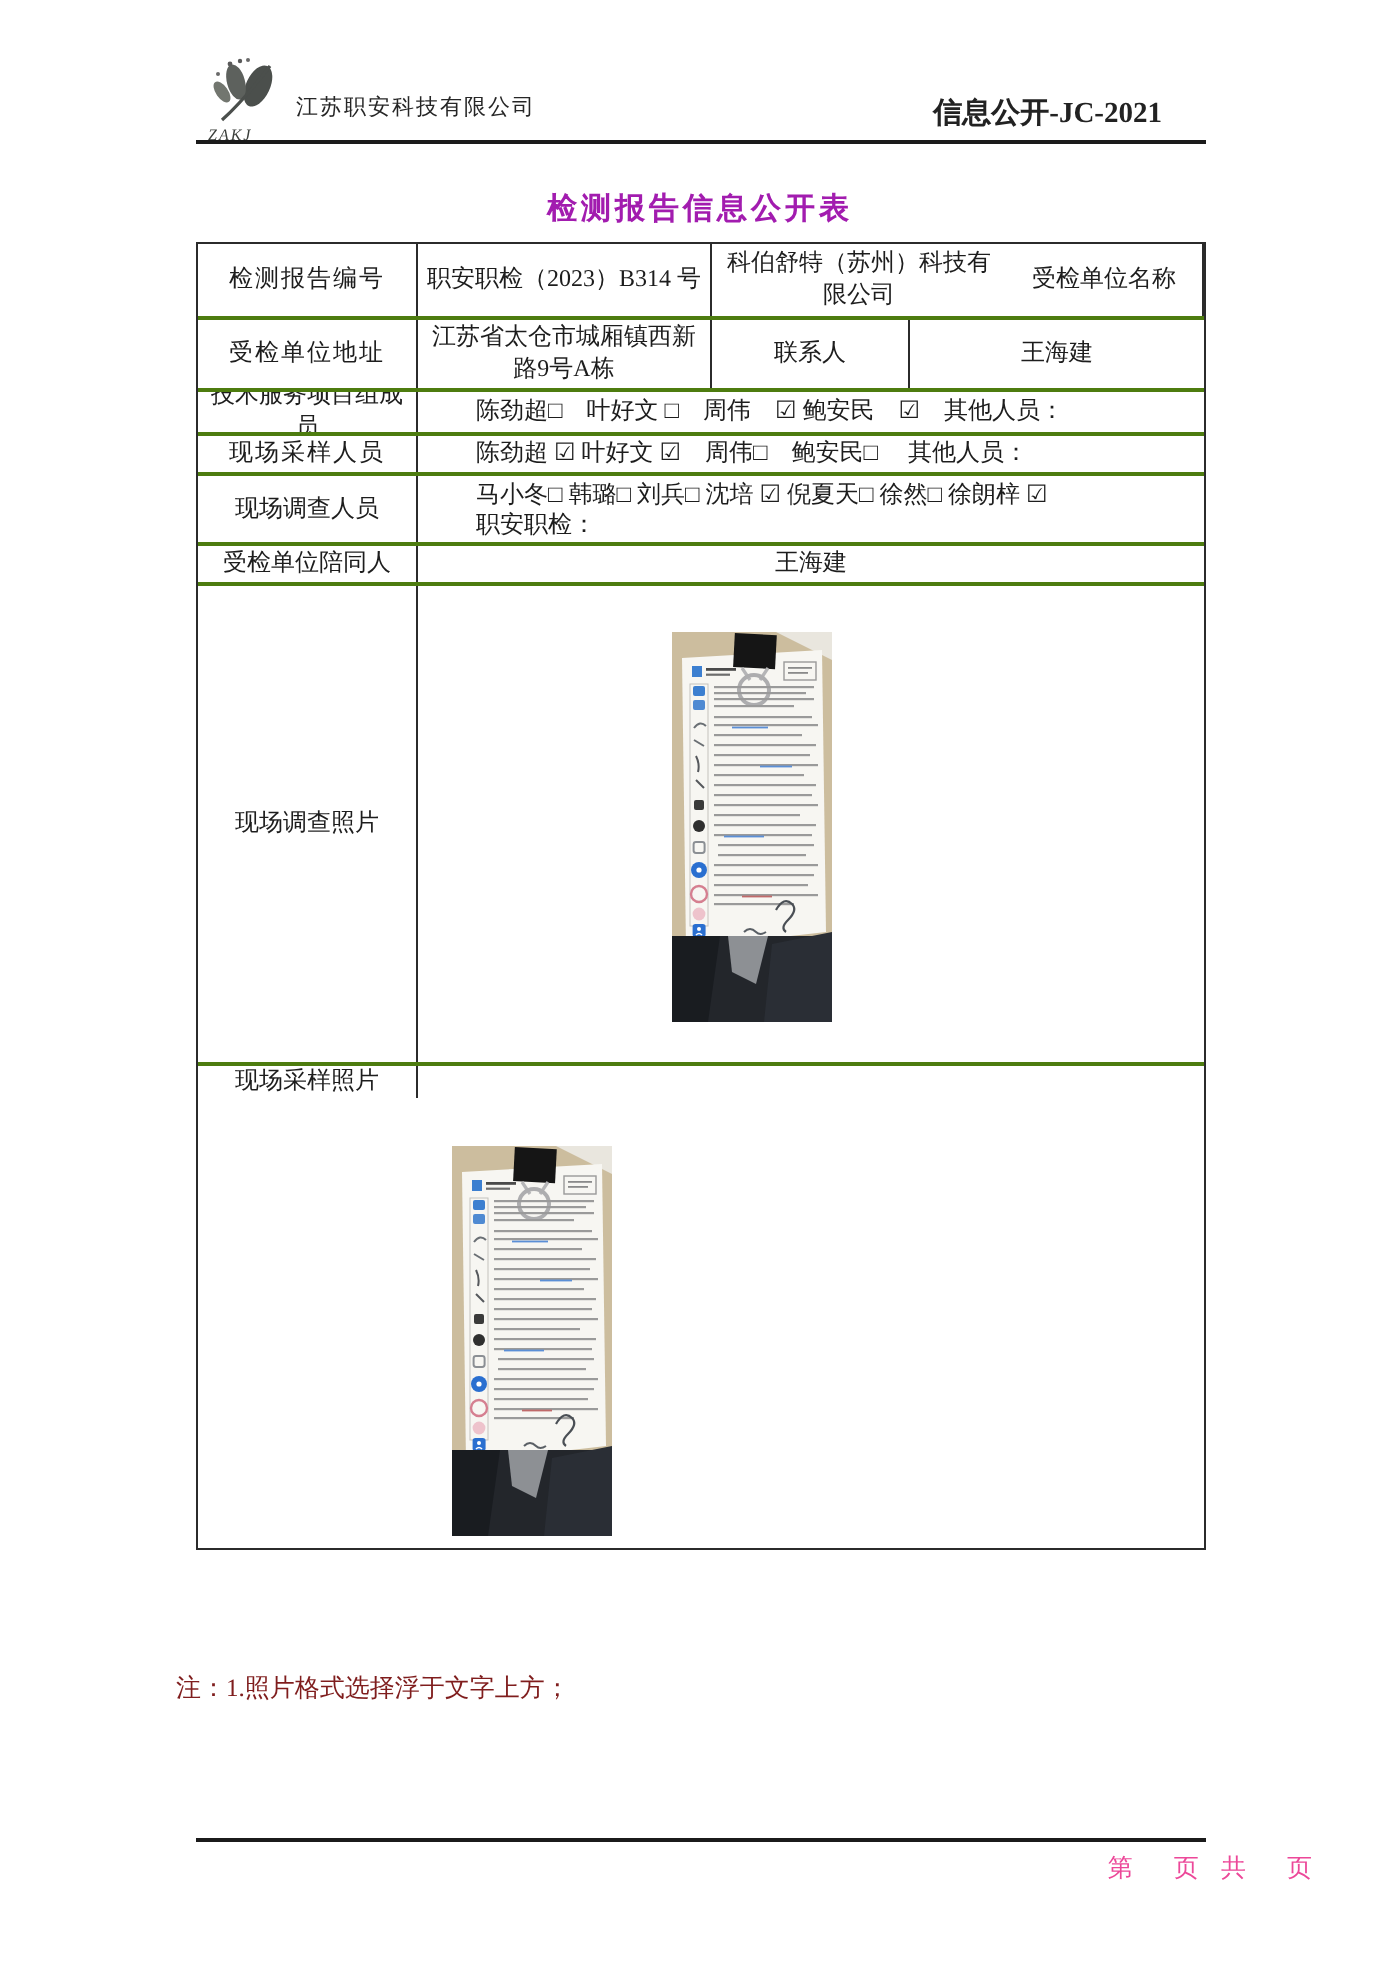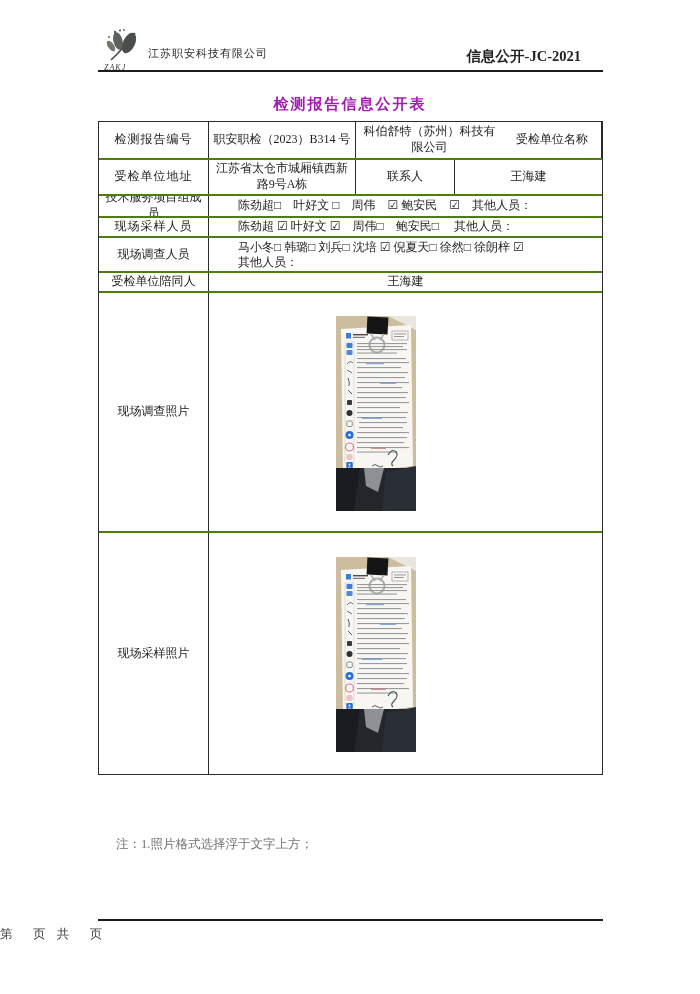--- a/index.html
+++ b/index.html
@@ -11,41 +11,41 @@
   .doccode{position:absolute;left:431px;top:47px;width:150px;text-align:right;
            font-size:14.5px;font-weight:600;color:#222;}
   .hrule{position:absolute;left:98px;top:70px;width:505px;height:2px;background:#1b1b1b;}
   
   .title{position:absolute;left:0;top:95px;width:700px;text-align:center;
          font-size:15px;font-weight:bold;letter-spacing:2px;color:#a21caf;}
   
   .doc-table{position:absolute;left:98px;top:121px;width:505px;box-sizing:border-box;
              border:1px solid #2b2b2b;background:#fff;font-size:12px;}
   .tr{display:flex;box-sizing:border-box;border-bottom:2px solid #4d7c0f;}
-  .tr.last{border-bottom:none;}
+  .tr.last{border-bottom:none;flex-direction:column;}
   .td{box-sizing:border-box;border-right:1px solid #2b2b2b;display:flex;align-items:center;
       justify-content:center;text-align:center;line-height:1.3;padding:0 2px;overflow:hidden;}
   .td.end{border-right:none;}
   .td.left{justify-content:flex-start;text-align:left;padding-left:5px;margin-left:24px;}
   .w1{width:110px;flex:none;letter-spacing:1px;}
   .w1.tight{letter-spacing:0;}
   .w2{width:147px;flex:none;}
   .w3{width:99px;flex:none;}
   .w4{flex:1;}
   .h38{height:38px}.h36{height:36px}.h22{height:22px}.h17{height:17px}
   .h20{height:20px}.h18{height:18px}.h35{height:35px}.h240{height:240px}.h241{height:241px}
   .two-line{display:block;padding-top:2px;line-height:15px;}
   .photocell{position:relative;}
   .photo{position:absolute;left:127px;width:80px;height:195px;}
   .pt24{top:23px}.pt26{top:24px}
   
-  .note{position:absolute;left:116px;top:836px;font-size:12.5px;color:#737373;text-align:center;}
+  .note{position:absolute;left:88px;top:836px;font-size:12.5px;color:#7f1d1d;text-align:center;}
   .frule{position:absolute;left:98px;top:919px;width:505px;height:2px;background:#1b1b1b;}
-  .pagenum{position:absolute;left:0;top:926px;width:660px;text-align:left;
-           font-size:12.5px;letter-spacing:4px;color:#404040;}
+  .pagenum{position:absolute;left:0;top:926px;width:660px;text-align:right;
+           font-size:12.5px;letter-spacing:4px;color:#ec4899;}
 </style>
 </head>
 <body>
 
 <div class="page">
 
   <svg class="logo" viewBox="0 0 42 46">
     <ellipse cx="27" cy="15" rx="6" ry="11" transform="rotate(25 27 15)" fill="#4b4f4c"></ellipse>
     <ellipse cx="16" cy="13" rx="4.5" ry="9" transform="rotate(-15 16 13)" fill="#5d615d"></ellipse>
     <ellipse cx="9" cy="18" rx="3" ry="6" transform="rotate(-35 9 18)" fill="#72766f"></ellipse>
@@ -88,21 +88,21 @@
 
     <div class="tr h20">
       <div class="td w1">现场采样人员</div>
       <div class="td w4 end left">陈劲超 ☑ 叶好文 ☑　周伟□　鲍安民□　 其他人员：</div>
     </div>
 
     <div class="tr h35">
       <div class="td w1 tight">现场调查人员</div>
       <div class="td w4 end left two-line">
         <span style="display:block">马小冬□ 韩璐□ 刘兵□ 沈培 ☑ 倪夏天□ 徐然□ 徐朗梓 ☑</span>
-        <span style="display:block">其他人员：</span>
+        <span style="display:block">职安职检：</span>
       </div>
     </div>
 
     <div class="tr h20">
       <div class="td w1 tight">受检单位陪同人</div>
       <div class="td w4 end">王海建</div>
     </div>
 
     <div class="tr h240">
       <div class="td w1 tight">现场调查照片</div>

